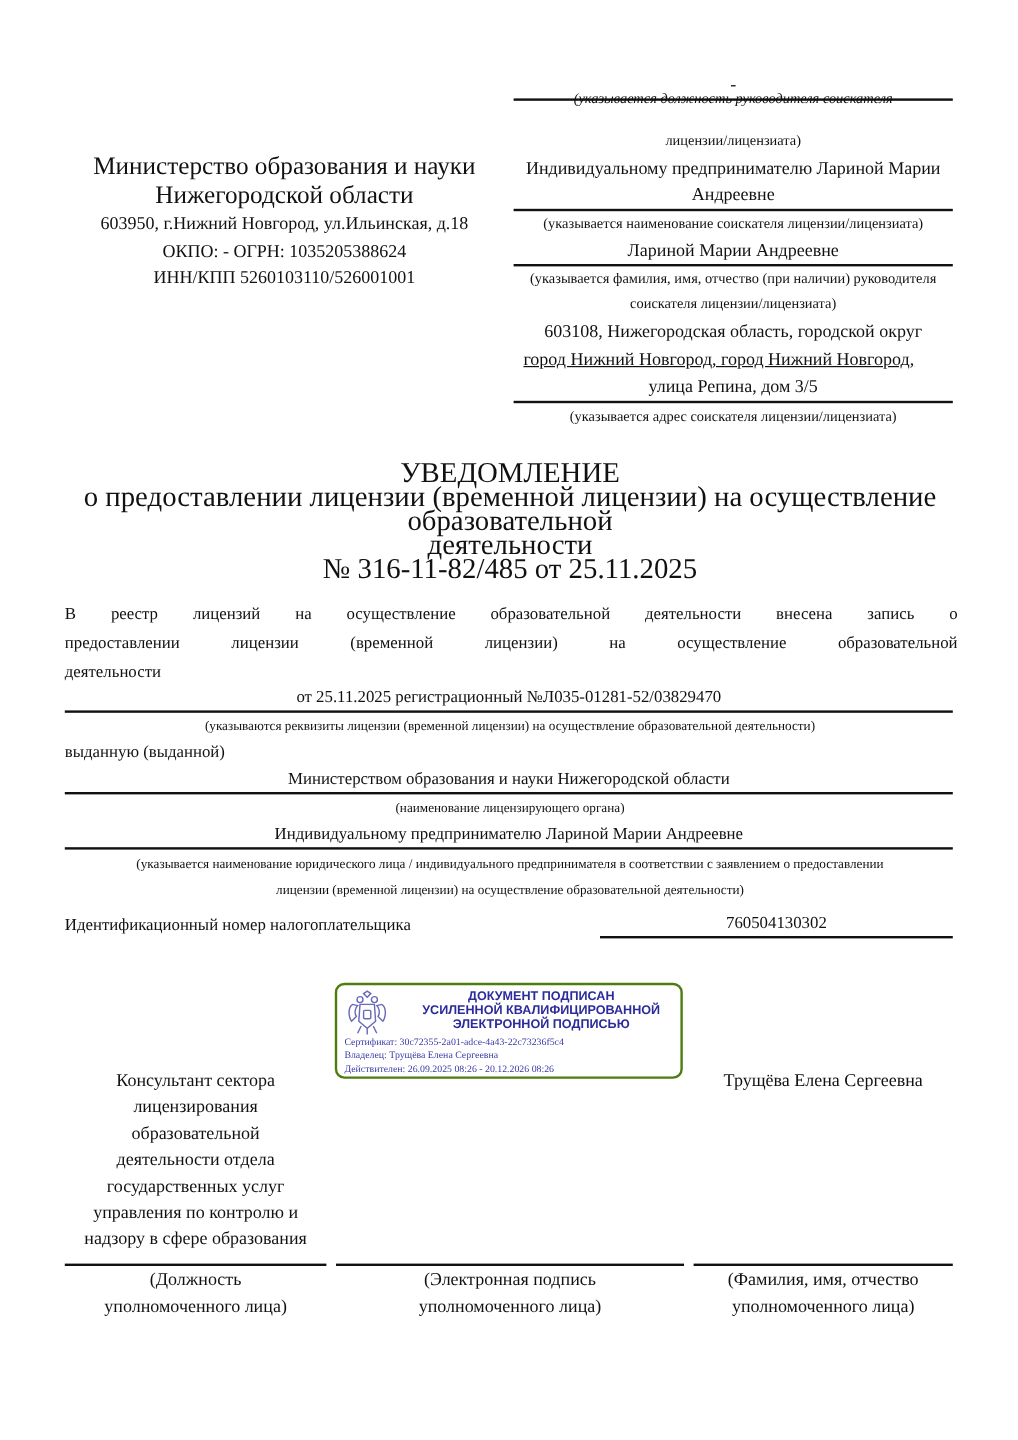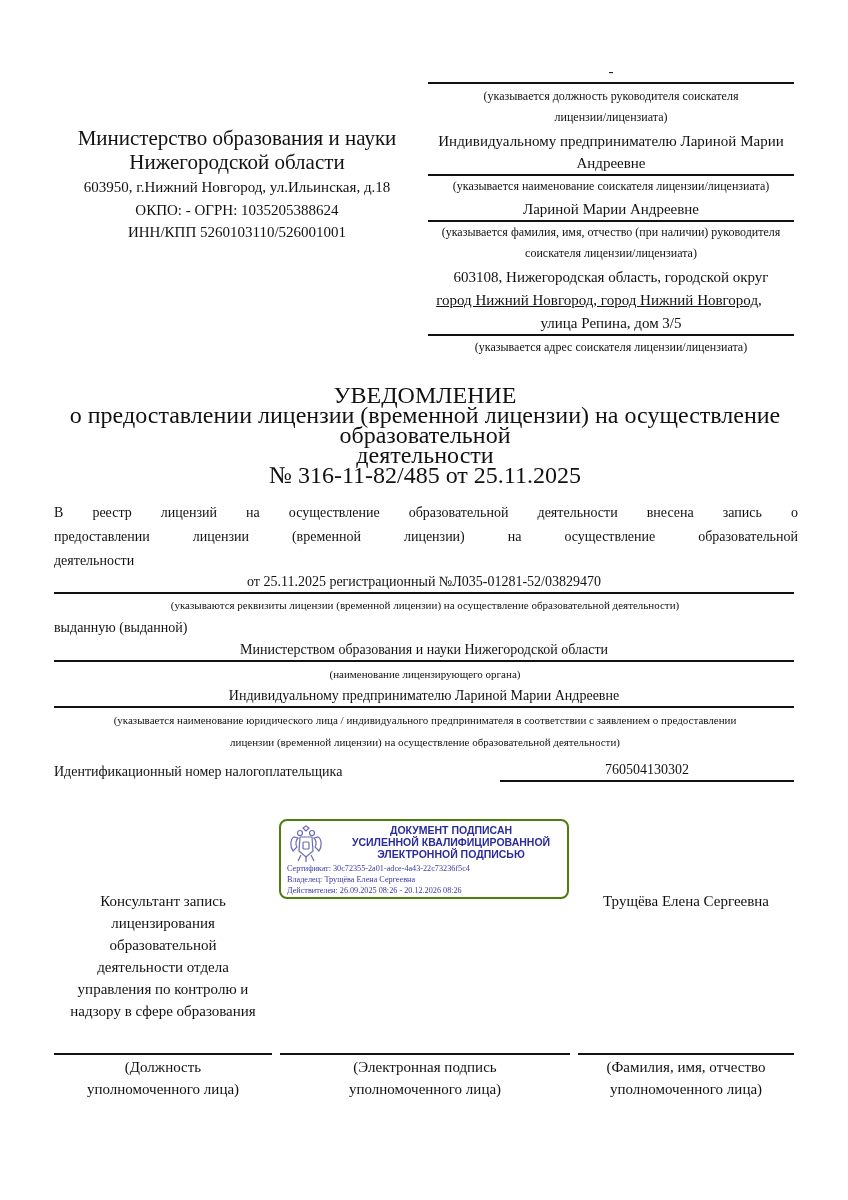--- a/index.html
+++ b/index.html
@@ -38,21 +38,21 @@
 <div id="org" class="abs c">
   <div class="t1">Министерство образования и науки</div>
   <div class="t1" style="margin-bottom:2px;">Нижегородской области</div>
   <div class="sm">603950, г.Нижний Новгород, ул.Ильинская, д.18</div>
   <div class="sm">ОКПО: - ОГРН: 1035205388624</div>
   <div class="sm">ИНН/КПП 5260103110/526001001</div>
 </div>
 
 <div class="abs c val" style="left:428px; top:60px; width:366px;">-</div>
 <div class="line" style="left:428px; top:82px; width:366px;"></div>
-<div class="abs c cap" style="left:428px; top:86px; width:366px;">(указывается должность руководителя соискателя</div>
+<div class="abs c cap" style="left:428px; top:72px; width:366px;font-style:italic;">(указывается должность руководителя соискателя</div>
 <div class="abs c cap" style="left:428px; top:107px; width:366px;">лицензии/лицензиата)</div>
 
 <div class="abs c val" style="left:420px; top:130px; width:382px;">Индивидуальному предпринимателю Лариной Марии</div>
 <div class="abs c val" style="left:428px; top:152px; width:366px;">Андреевне</div>
 <div class="line" style="left:428px; top:174px; width:366px;"></div>
 <div class="abs c cap" style="left:428px; top:176px; width:366px;">(указывается наименование соискателя лицензии/лицензиата)</div>
 
 <div class="abs c val" style="left:428px; top:198px; width:366px;">Лариной Марии Андреевне</div>
 <div class="line" style="left:428px; top:220px; width:366px;"></div>
 <div class="abs c cap" style="left:420px; top:222px; width:382px;">(указывается фамилия, имя, отчество (при наличии) руководителя</div>
@@ -112,24 +112,25 @@
     <div>ДОКУМЕНТ ПОДПИСАН</div>
     <div>УСИЛЕННОЙ КВАЛИФИЦИРОВАННОЙ</div>
     <div>ЭЛЕКТРОННОЙ ПОДПИСЬЮ</div>
   </div>
   <div class="ln" style="top:43px;">Сертификат: 30c72355-2a01-adce-4a43-22c73236f5c4</div>
   <div class="ln" style="top:54px;">Владелец: Трущёва Елена Сергеевна</div>
   <div class="ln" style="top:65px;">Действителен: 26.09.2025 08:26 - 20.12.2026 08:26</div>
 </div>
 
 <div class="abs c sig" style="left:54px; top:890px; width:218px;">
-  <div>Консультант запись</div>
+  <div>Консультант сектора</div>
   <div>лицензирования</div>
   <div>образовательной</div>
   <div>деятельности отдела</div>
+  <div>государственных услуг</div>
   <div>управления по контролю и</div>
   <div>надзору в сфере образования</div>
 </div>
 
 <div class="abs c sig" style="left:578px; top:890px; width:216px;">Трущёва Елена Сергеевна</div>
 
 <div class="line" style="left:54px; top:1053px; width:218px;"></div>
 <div class="line" style="left:280px; top:1053px; width:290px;"></div>
 <div class="line" style="left:578px; top:1053px; width:216px;"></div>
 

